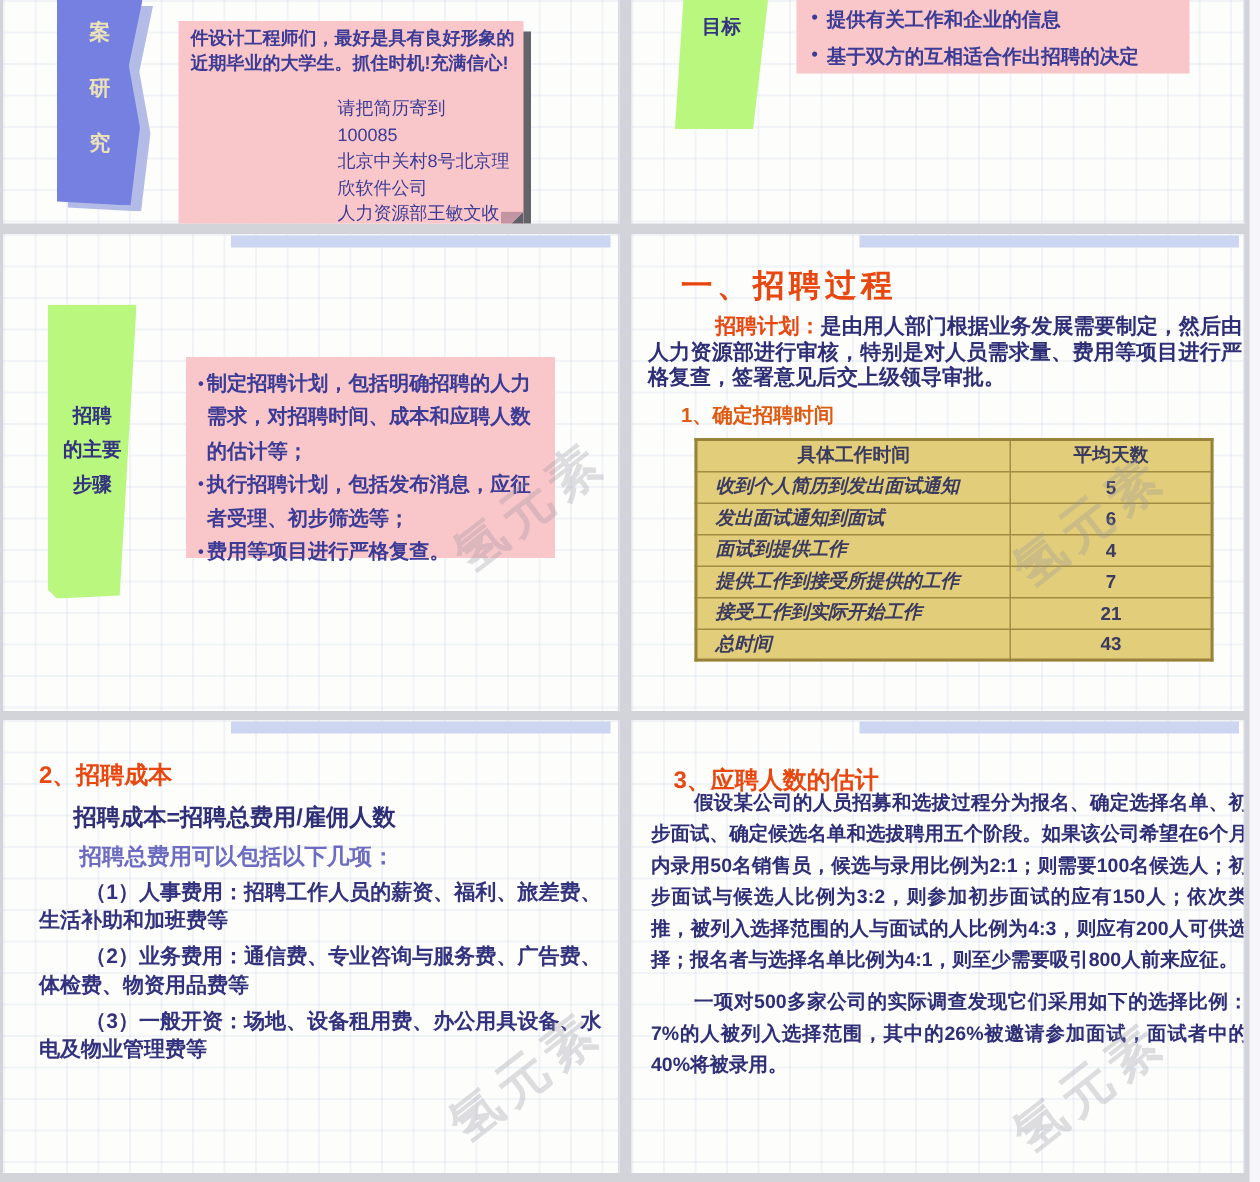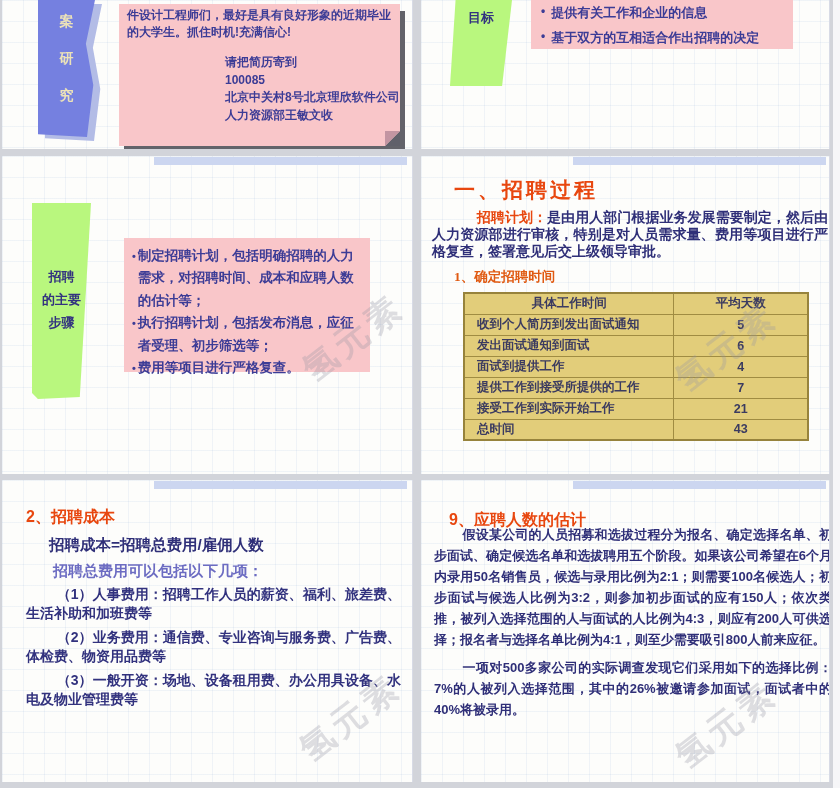--- a/index.html
+++ b/index.html
@@ -27,24 +27,24 @@
     clip-path:polygon(0 0,100% 0,84% 32%,97% 62%,86% 100%,0 98%);
   }
   .ribbon-shadow {
     position:absolute; left:43px; top:4px; width:57px; height:137px;
     background:#b3bce6;
     clip-path:polygon(0 0,100% 0,84% 32%,97% 62%,86% 100%,0 98%);
   }
   .ribbon-text { display:flex; flex-direction:column; align-items:center; padding-top:13px; gap:19px;
     color:#ece2b8; font-size:14px; font-weight:bold; }
   .pinkbox { background:#f9c6c9; position:absolute; }
-  .case-box { left:117px; top:4px; width:281px; height:142px; padding:3px 6px 0 8px;
+  .case-box { left:117px; top:14px; width:230px; height:142px; padding:3px 6px 0 8px;
     box-shadow:5px 7px 0 #63636a; }
   .case-intro { font-size:12px; font-weight:bold; line-height:16.5px; color:#3c3c96; }
-  .case-address { position:absolute; left:106px; top:50px; font-size:12px; font-weight:bold;
+  .case-address { position:absolute; left:106px; top:50px; font-size:12px; font-weight:normal;
     line-height:17.5px; color:#3c3c96; }
   .fold-dark { position:absolute; right:0; bottom:0; width:15px; height:15px;
     background:#60606a; clip-path:polygon(100% 0,100% 100%,0 100%); }
   .fold-flap { position:absolute; right:0; bottom:0; width:15px; height:15px;
     background:#c395a2; clip-path:polygon(0 0,100% 0,0 100%); }
   
   .goal-shape {
     position:absolute; left:29px; top:0; width:62px; height:86px;
     background:#b9f77e;
     clip-path:polygon(9% 0,100% 0,84% 100%,0 100%);
@@ -68,28 +68,28 @@
   .steps-box { left:122px; top:82px; width:246px; height:134px; padding:7px 7px 0 8px; }
   .steps-box .bullet-row { font-size:13.5px; line-height:22.4px; gap:2px; }
   .steps-box .dot { font-size:11px; line-height:22.4px; }
   
   .title-red { position:absolute; color:#e8470f; font-weight:bold; }
   .calli { font-family:"Liberation Serif", serif; letter-spacing:3px; }
   .lead { position:absolute; left:11px; top:53px; width:396px;
     font-size:14px; font-weight:bold; line-height:17px; color:#2f2f78;
     text-indent:3.2em; text-align:justify; }
   .red-inline { color:#e8470f; }
-  .subhead { position:absolute; left:33px; top:112px; font-size:13.5px; font-weight:bold; color:#e05a12;font-family:Liberation Serif, serif; }
+  .subhead { position:absolute; left:33px; top:112px; font-size:13.5px; font-weight:bold; color:#e05a12; }
   table.days { position:absolute; left:42px; top:136px; width:346px;
     border-collapse:collapse; background:#e2cd7a;
     border:2px solid #97833c; }
   table.days td, table.days th { border:1px solid #a08c42; height:21px;
     font-size:12.5px; font-weight:bold; color:#3b3b60; }
   table.days th { text-align:center; }
-  td.lbl { text-align:left; padding-left:12px; width:61%; }
+  td.lbl { text-align:left; padding-left:12px; width:61%;font-style:italic; }
   td.val { text-align:center; color:#3a3a45; font-size:13px; }
   
   .cost-title { left:24px; top:27px; font-size:16px; }
   .formula { position:absolute; left:47px; top:55px; font-size:15.5px; font-weight:bold; color:#2f2f78; }
   .cost-intro { position:absolute; left:51px; top:82px; font-size:15px; font-weight:bold; color:#6c6cc2; }
   .cost-items { position:absolute; left:24px; top:105px; width:375px; }
   .cost-items p { font-size:14px; font-weight:bold; color:#32327e; line-height:18.5px;
     text-indent:2.2em; margin-bottom:6px; text-align:justify; }
   
   .est-title { left:28px; top:30px; font-size:16px; }
@@ -216,21 +216,21 @@
   <div class="cost-intro">招聘总费用可以包括以下几项：</div>
   <div class="cost-items">
     <p>（1）人事费用：招聘工作人员的薪资、福利、旅差费、生活补助和加班费等</p>
     <p>（2）业务费用：通信费、专业咨询与服务费、广告费、体检费、物资用品费等</p>
     <p>（3）一般开资：场地、设备租用费、办公用具设备、水电及物业管理费等</p>
   </div>
 </div>
 
 <div class="slide" style="left:421px; top:480px; width:409px; height:302px;">
   <div class="strip"></div>
-  <h2 class="title-red est-title">9、应聘人数的估计</h2>
+  <h2 class="title-red est-title">3、应聘人数的估计</h2>
   <div class="est-paras">
     <p>假设某公司的人员招募和选拔过程分为报名、确定选择名单、初步面试、确定候选名单和选拔聘用五个阶段。如果该公司希望在6个月内录用50名销售员，候选与录用比例为2:1；则需要100名候选人；初步面试与候选人比例为3:2，则参加初步面试的应有150人；依次类推，被列入选择范围的人与面试的人比例为4:3，则应有200人可供选择；报名者与选择名单比例为4:1，则至少需要吸引800人前来应征。</p>
     <p>一项对500多家公司的实际调查发现它们采用如下的选择比例：7%的人被列入选择范围，其中的26%被邀请参加面试，面试者中的40%将被录用。</p>
   </div>
 </div>
 
 <div class="sliver"></div>
 
 <div class="watermark" style="left:295px; top:315px;">氢元素</div>
 <div class="watermark" style="left:668px; top:325px;">氢元素</div>

